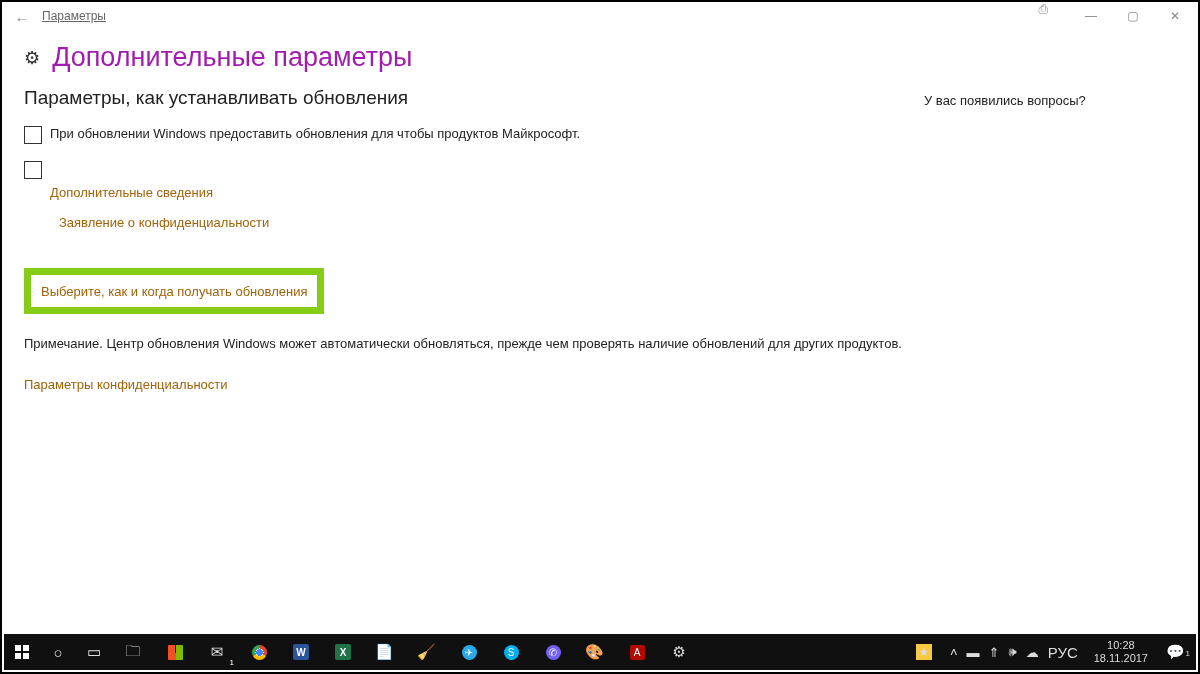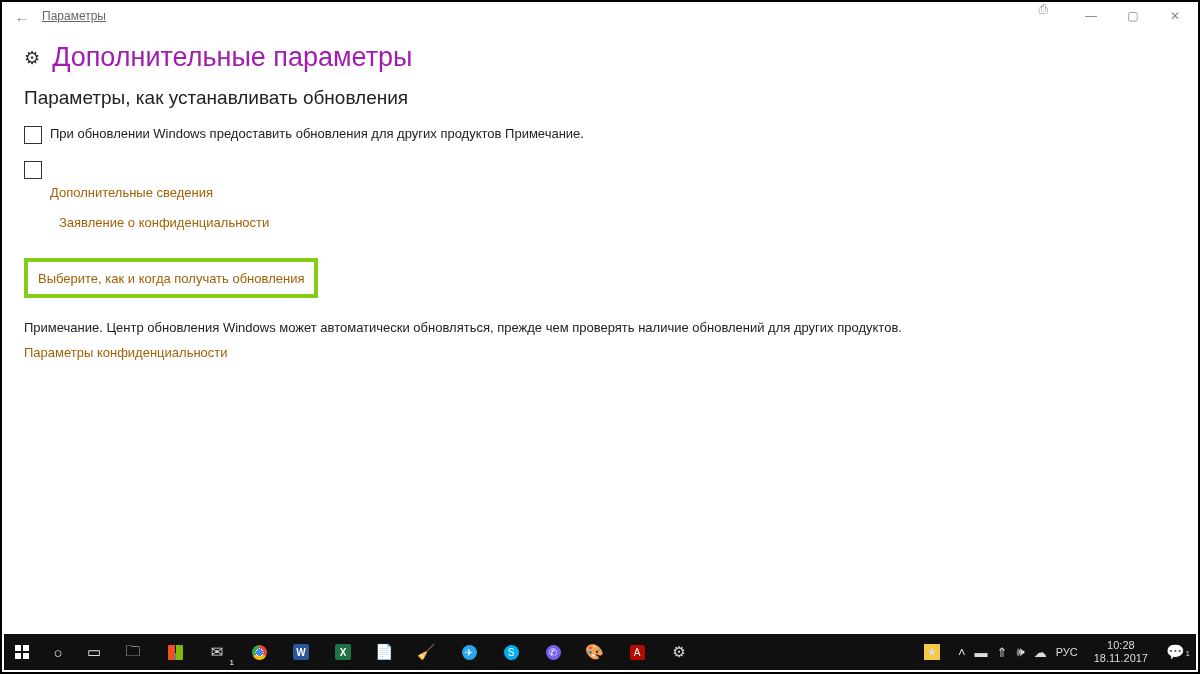--- a/index.html
+++ b/index.html
@@ -65,25 +65,25 @@
   }
   .chk {
     width: 18px; height: 18px; border: 1px solid #333;
     margin-right: 8px; margin-top: 1px; flex-shrink: 0;
     display: inline-block;
   }
   .row .txt { line-height: 1.4; }
   .link { color: #a16207; cursor: pointer; font-size: 13px; }
   .priv-link { display: block; margin-left: 35px; margin-top: 14px; margin-bottom: 22px; }
   .boxed {
-    border: 4px solid #84cc16; display: inline-block;
-    padding: 7px 10px; margin: 6px 0 12px 0;
+    border: 7px solid #84cc16; display: inline-block;
+    padding: 7px 10px; margin: 16px 0 12px 0;
   }
   .boxed .link { margin: 0; }
-  .note { font-size: 13px; color: #222; margin: 10px 0 8px 0; }
+  .note { font-size: 13px; color: #222; margin: 10px 0 24px 0; }
   .final-link { margin-bottom: 20px; display: inline-block; }
   
   .taskbar {
     position: absolute; left: 2px; right: 2px; bottom: 2px;
     height: 36px; background: #101010;
     display: flex; align-items: center;
     color: #fff;
   }
   .tb-left { display: flex; align-items: center; height: 100%; }
   .tb-item {
@@ -141,39 +141,40 @@
   <span class="gear">⚙</span>
   <h1>Дополнительные параметры</h1>
 </div>
 
 <div class="content">
   <div class="main">
     <div class="subhead">Параметры, как устанавливать обновления</div>
 
     <div class="row">
       <span class="chk"></span>
-      <span class="txt">При обновлении Windows предоставить обновления для других продуктов Примечание.</span>
+      <span class="txt">При обновлении Windows предоставить обновления для чтобы продуктов Майкрософт.</span>
     </div>
 
     <div class="row stack" style="margin-bottom:4px;">
       <span class="chk"></span>
     </div>
     <span class="link stack" style="margin-left:26px;display:inline-block;">Дополнительные сведения</span>
     <span class="link priv-link">Заявление о конфиденциальности</span>
 
     <div class="boxed">
       <span class="link">Выберите, как и когда получать обновления</span>
     </div>
 
     <div class="note">Примечание. Центр обновления Windows может автоматически обновляться, прежде чем проверять наличие обновлений для других продуктов.</div>
 
     <span class="link final-link">Параметры конфиденциальности</span>
   </div>
 
   <div class="side">
+    <div class="q">У вас появились вопросы?</div>
   </div>
 </div>
 
 <div class="taskbar">
   <div class="tb-left">
     <span class="tb-item nar">
       <svg width="14" height="14" viewBox="0 0 14 14">
           <rect x="0" y="0" width="6" height="6" fill="#fff"></rect>
           <rect x="8" y="0" width="6" height="6" fill="#fff"></rect>
           <rect x="0" y="8" width="6" height="6" fill="#fff"></rect>
@@ -216,21 +217,21 @@
   <div class="tb-right">
     <span class="tb-item nar">
         <span class="star">★</span>
       </span>
     <div class="tray">
       <span>˄</span>
       <span>▬</span>
       <span>⇑</span>
       <span>🕪</span>
       <span>☁</span>
-      <span style="font-size:11px;">РУС</span>
+      <span style="font-size:15px;">РУС</span>
     </div>
     <div class="clock">
       <div>10:28</div>
       <div>18.11.2017</div>
     </div>
     <span class="notif">💬<span class="nb">1</span></span>
   </div>
 </div>
 
 </body></html>

